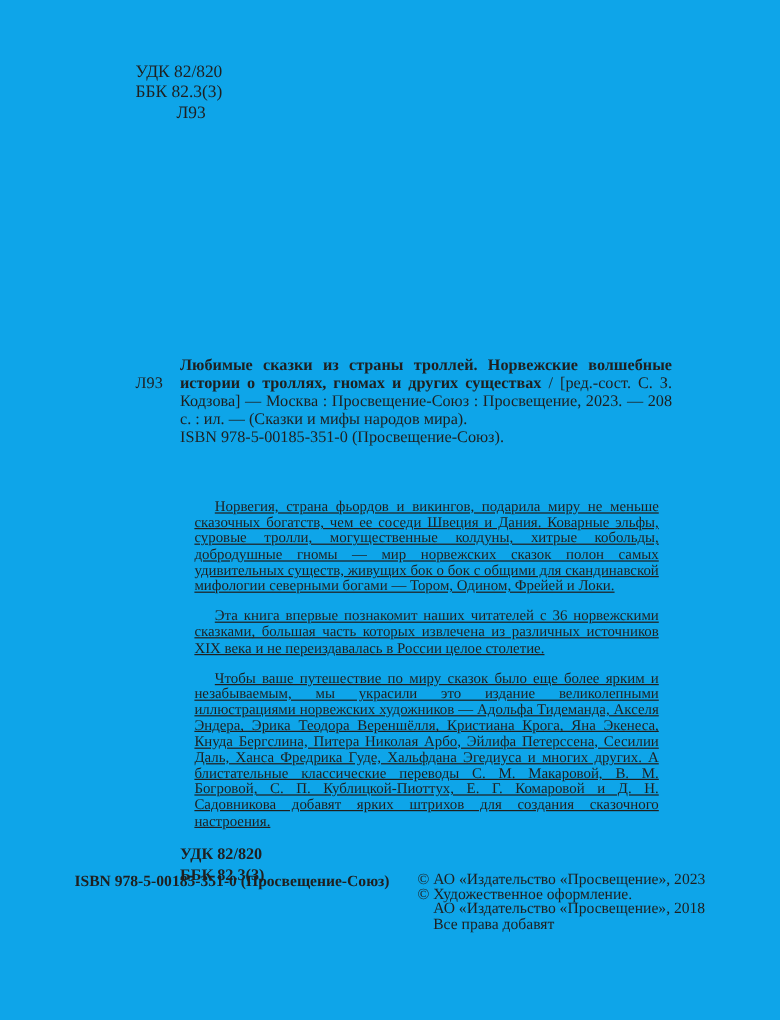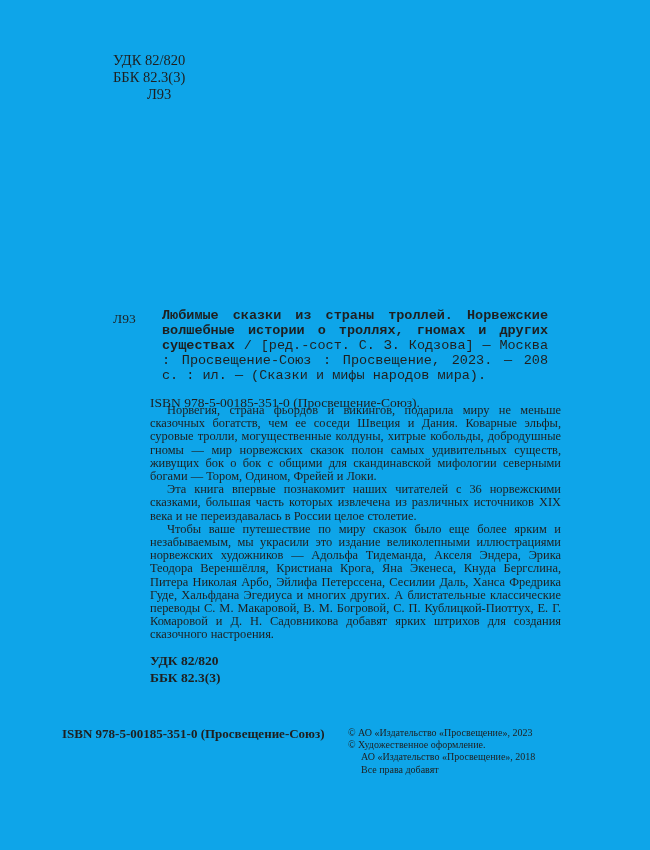--- a/index.html
+++ b/index.html
@@ -36,42 +36,42 @@
     width: 410px;
     font-size: 13.5px;
     line-height: 15px;
   }
   .cat-sign {
     position: absolute;
     left: -37px;
     top: 15px;
   }
   .cat-desc {
-    margin: 12px;
+    margin: 0;
     text-align: justify;
     text-align-last: left;
-    font-family: Liberation Mono, monospace;
   }
   .cat-desc b { font-weight: bold; }
   .cat-isbn:first-of-type { margin-top: 4px; }
 
   
   .annotation {
     position: absolute;
     left: 150px;
     top: 404px;
     width: 411px;
     font-size: 12.4px;
     line-height: 13.2px;
     text-align: justify;
     text-align-last: left;
   }
   .annotation p {
-    margin: 0;
+    margin: 12px;
     text-indent: 17px;
+    text-decoration: underline;
   }
   .bottom-codes {
     margin-top: 10px;
     text-align: right;
     font-weight: bold;
     font-size: 13.5px;
     line-height: 17px;
   }
 
   
@@ -88,21 +88,21 @@
     top: 0;
     font-weight: bold;
     font-size: 13px;
     line-height: 15.5px;
     white-space: nowrap;
   }
   .footer-copy {
     position: absolute;
     left: 348px;
     top: 1px;
-    font-size: 10px;
+    font-size: 13px;
     line-height: 12.2px;
     white-space: nowrap;
   }
   .footer-copy .indent { padding-left: 13px; }
 </style>
 </head>
 <body>
 
 <div class="sheet">
 

